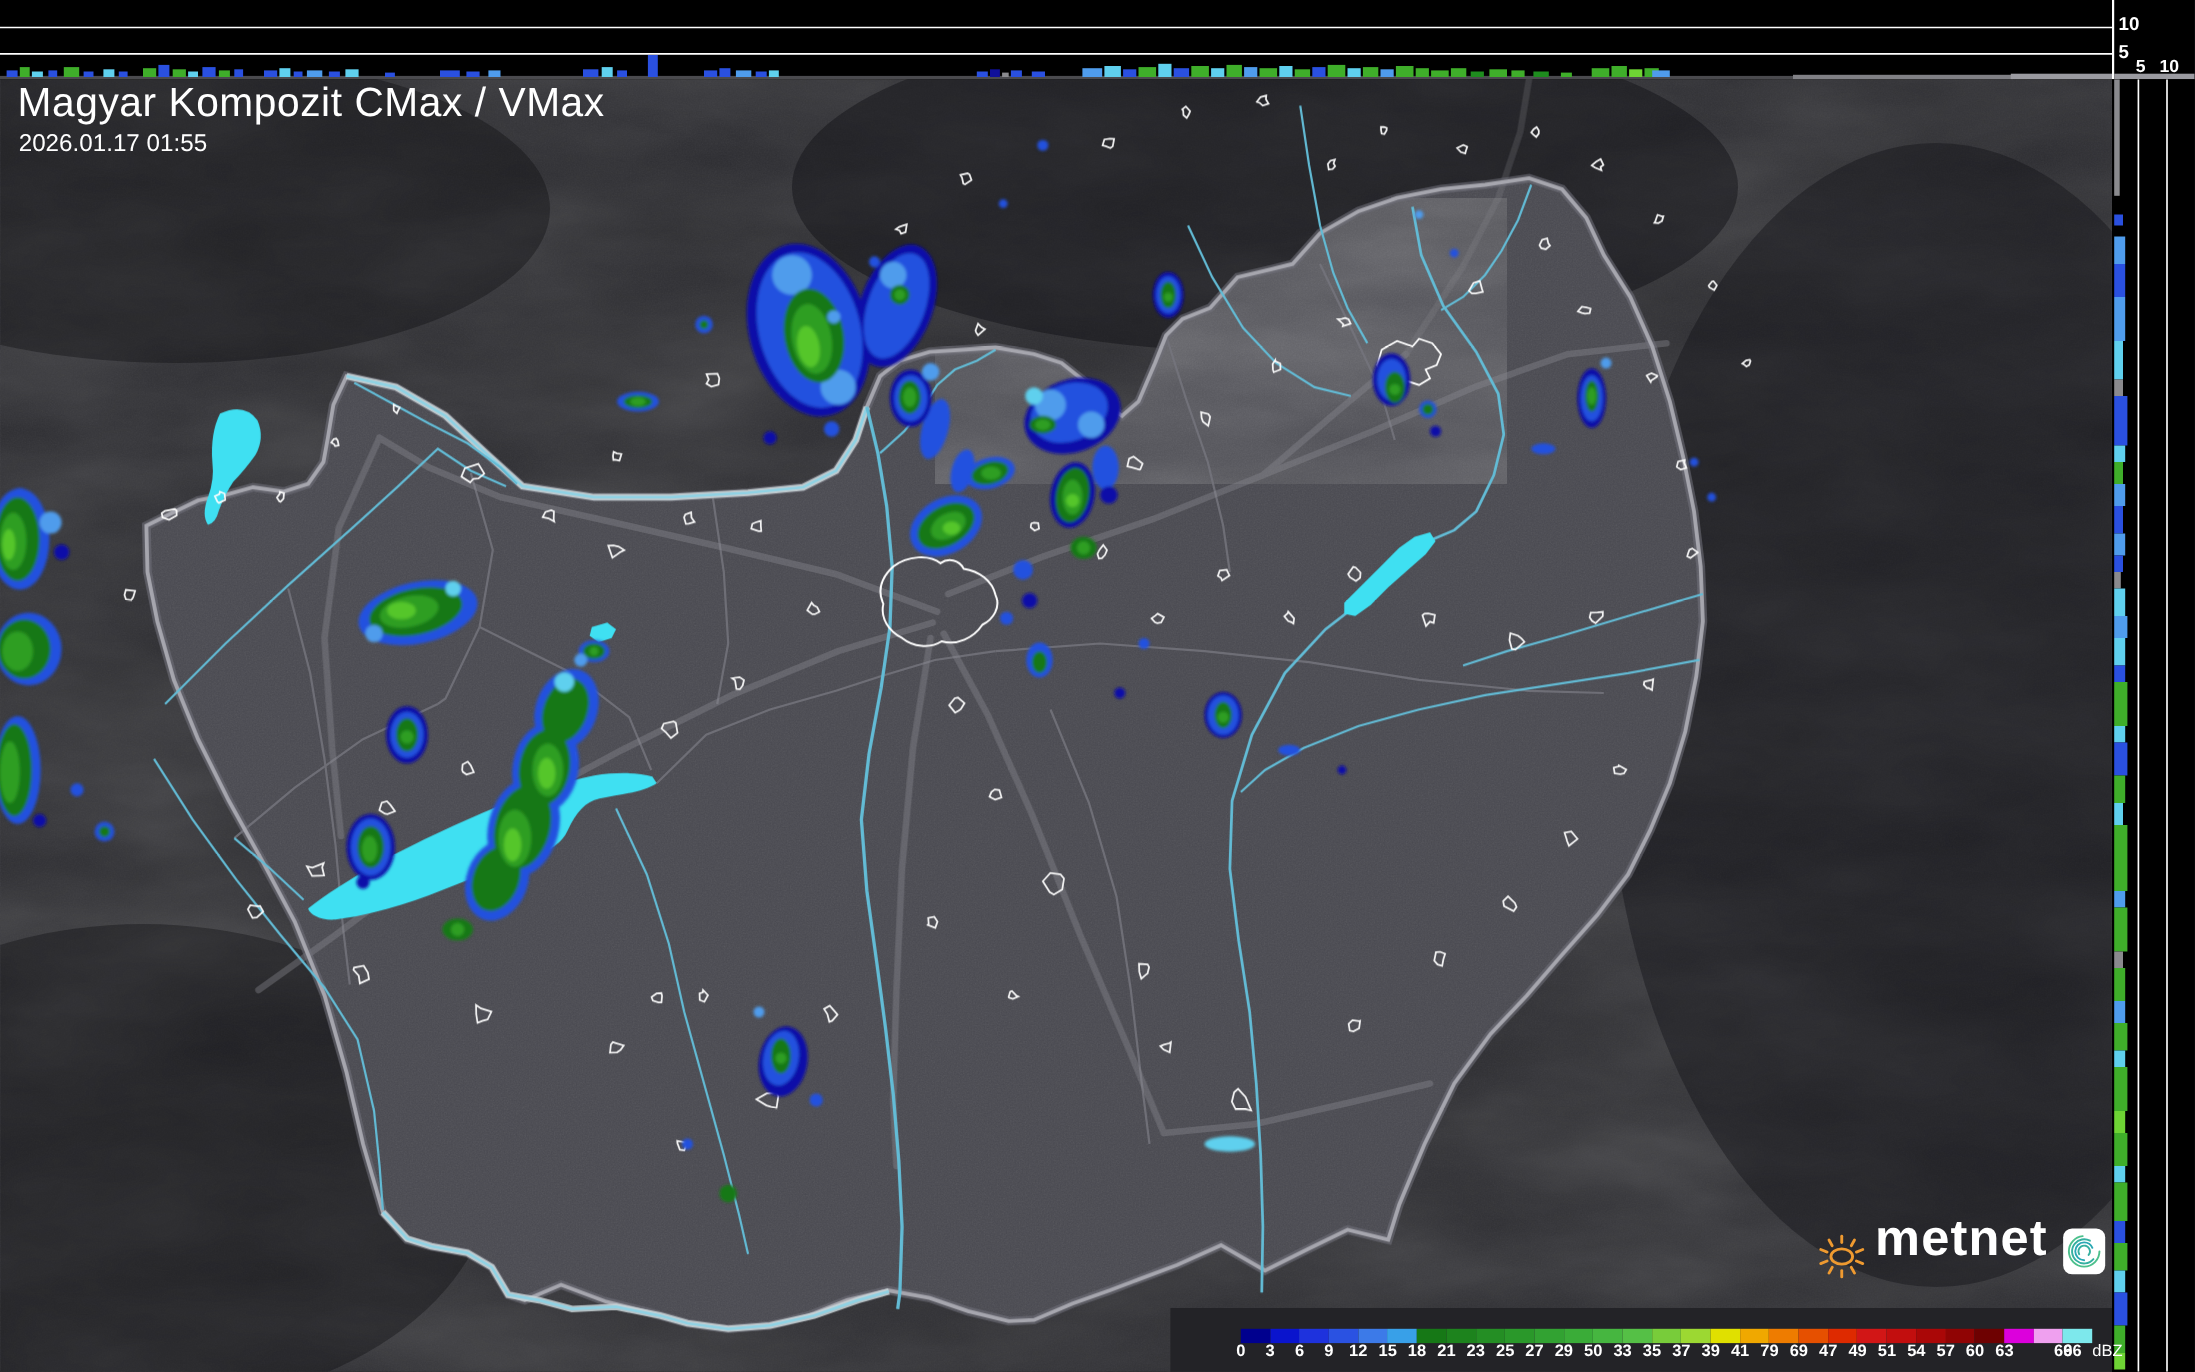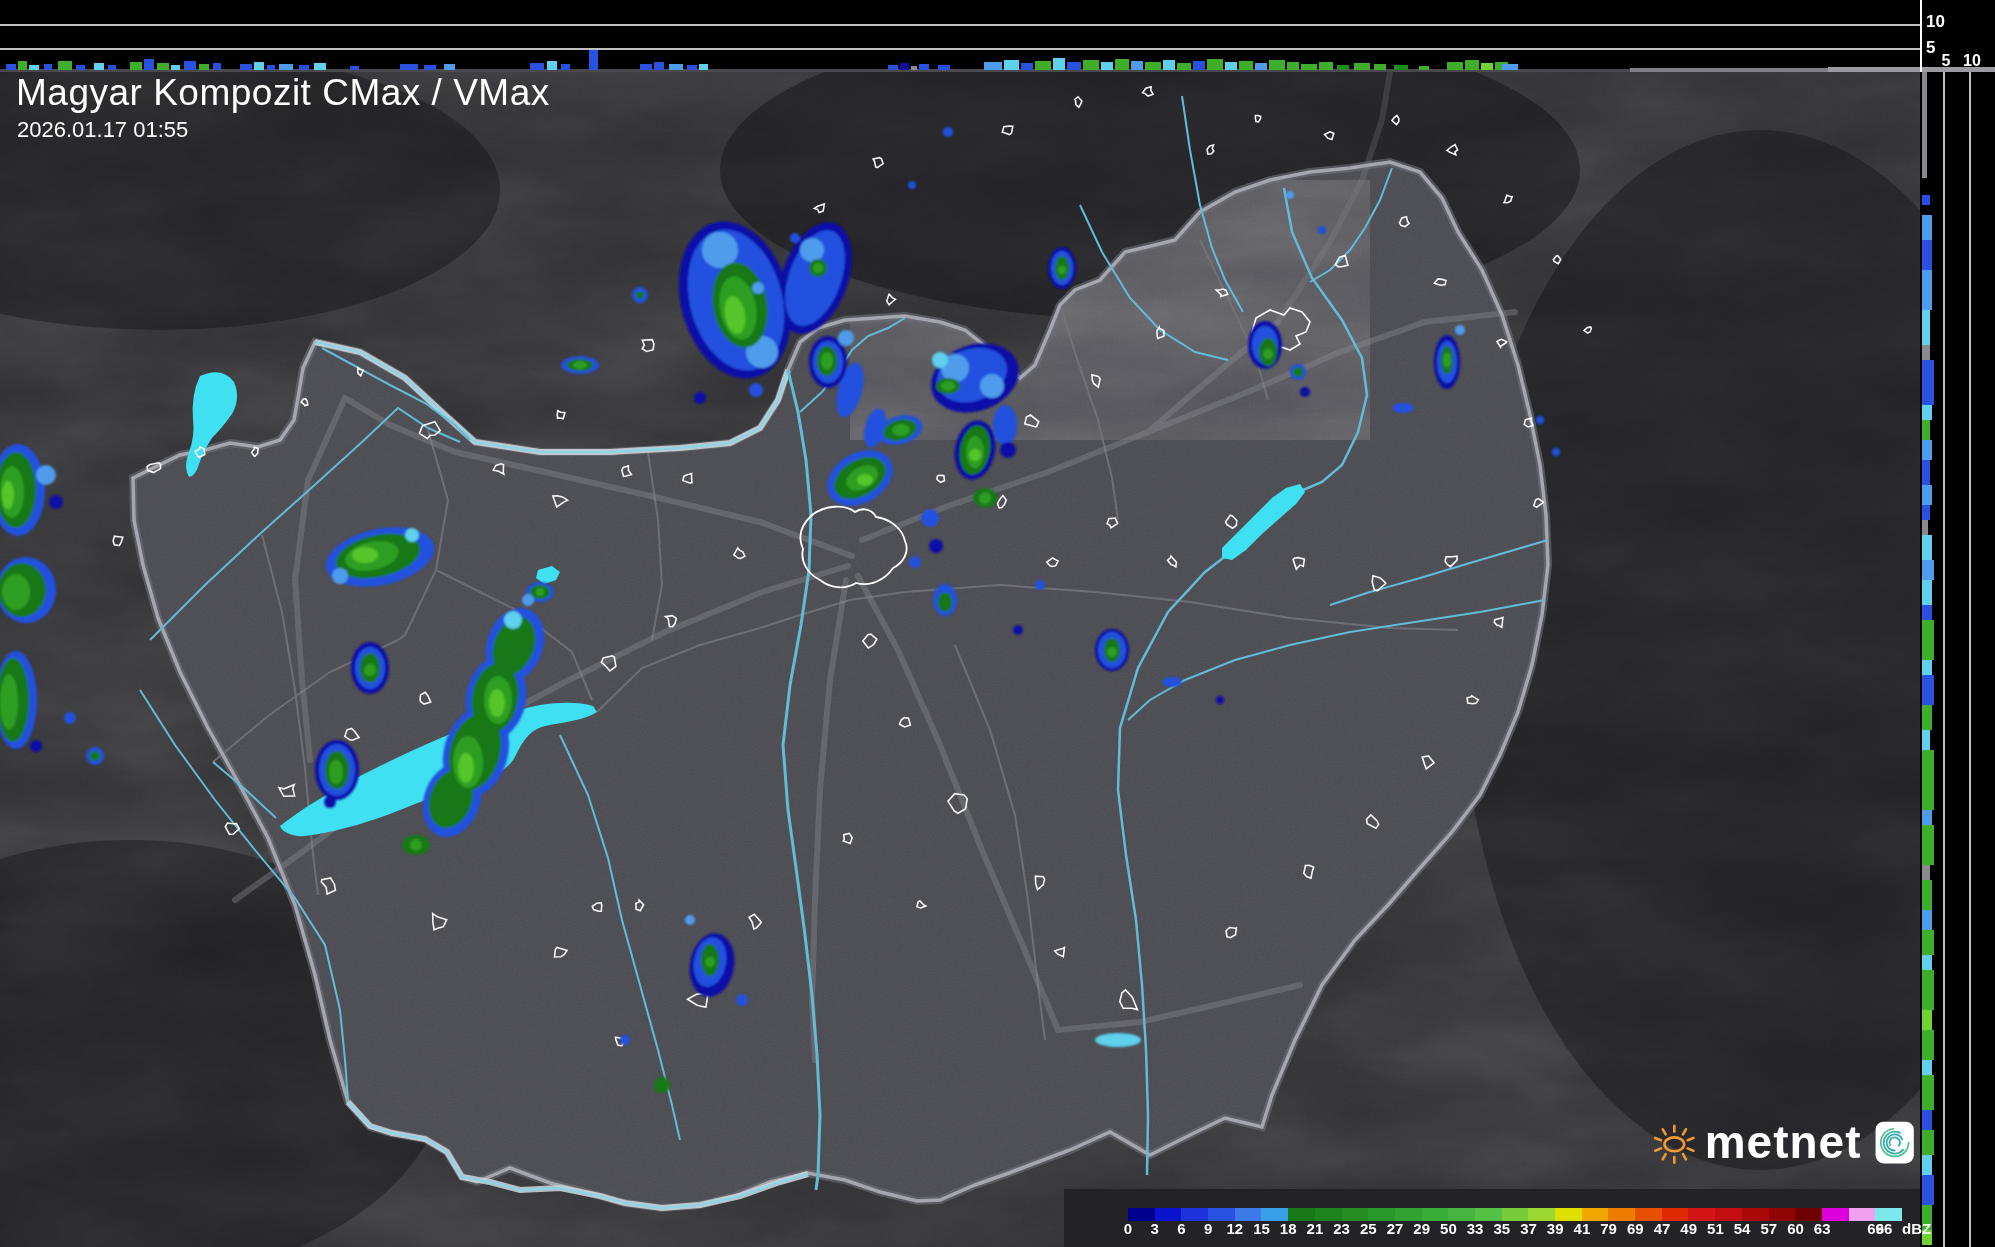--- a/index.html
+++ b/index.html
@@ -17,23 +17,23 @@
   
   #map-wrap{left:0;top:72px;width:1920px;height:1175px;background:#323237;}
   
   #title{left:16px;top:72px;color:#fff;font-size:37px;letter-spacing:.5px;}
   #stamp{left:17px;top:117px;color:#fff;font-size:22px;}
   
   #scale-panel{left:1064px;top:1189px;width:856px;height:58px;background:#232327;}
   #swatches{position:absolute;left:64px;top:19px;height:13px;display:flex;}
   .sw{width:26.7px;height:13px;}
   .sclab{position:absolute;top:31px;color:#fff;font-size:15px;font-weight:bold;transform:translateX(-50%);white-space:nowrap;}
-  #dbz{position:absolute;top:31px;color:#fff;font-size:15px;font-weight:bold;}
+  #dbz{position:absolute;top:31px;color:#fff;font-size:15px;font-weight:normal;}
   
-  #logo{left:1650px;top:1098px;width:266px;height:88px;display:flex;align-items:center;}
+  #logo{left:1650px;top:1098px;width:266px;height:88px;display:flex;align-items:flex-start;}
   #logo-text{color:#fff;font-size:46px;font-weight:bold;letter-spacing:1px;margin-left:6px;}
 </style>
 </head>
 <body>
 
 <div id="map-wrap" class="abs">
 <svg width="1920" height="1175" viewBox="0 72 1920 1175">
   <defs>
     <filter id="noise" x="0" y="0" width="100%" height="100%">
       <feTurbulence type="fractalNoise" baseFrequency="0.75" numOctaves="2" seed="3" stitchTiles="stitch"></feTurbulence>

